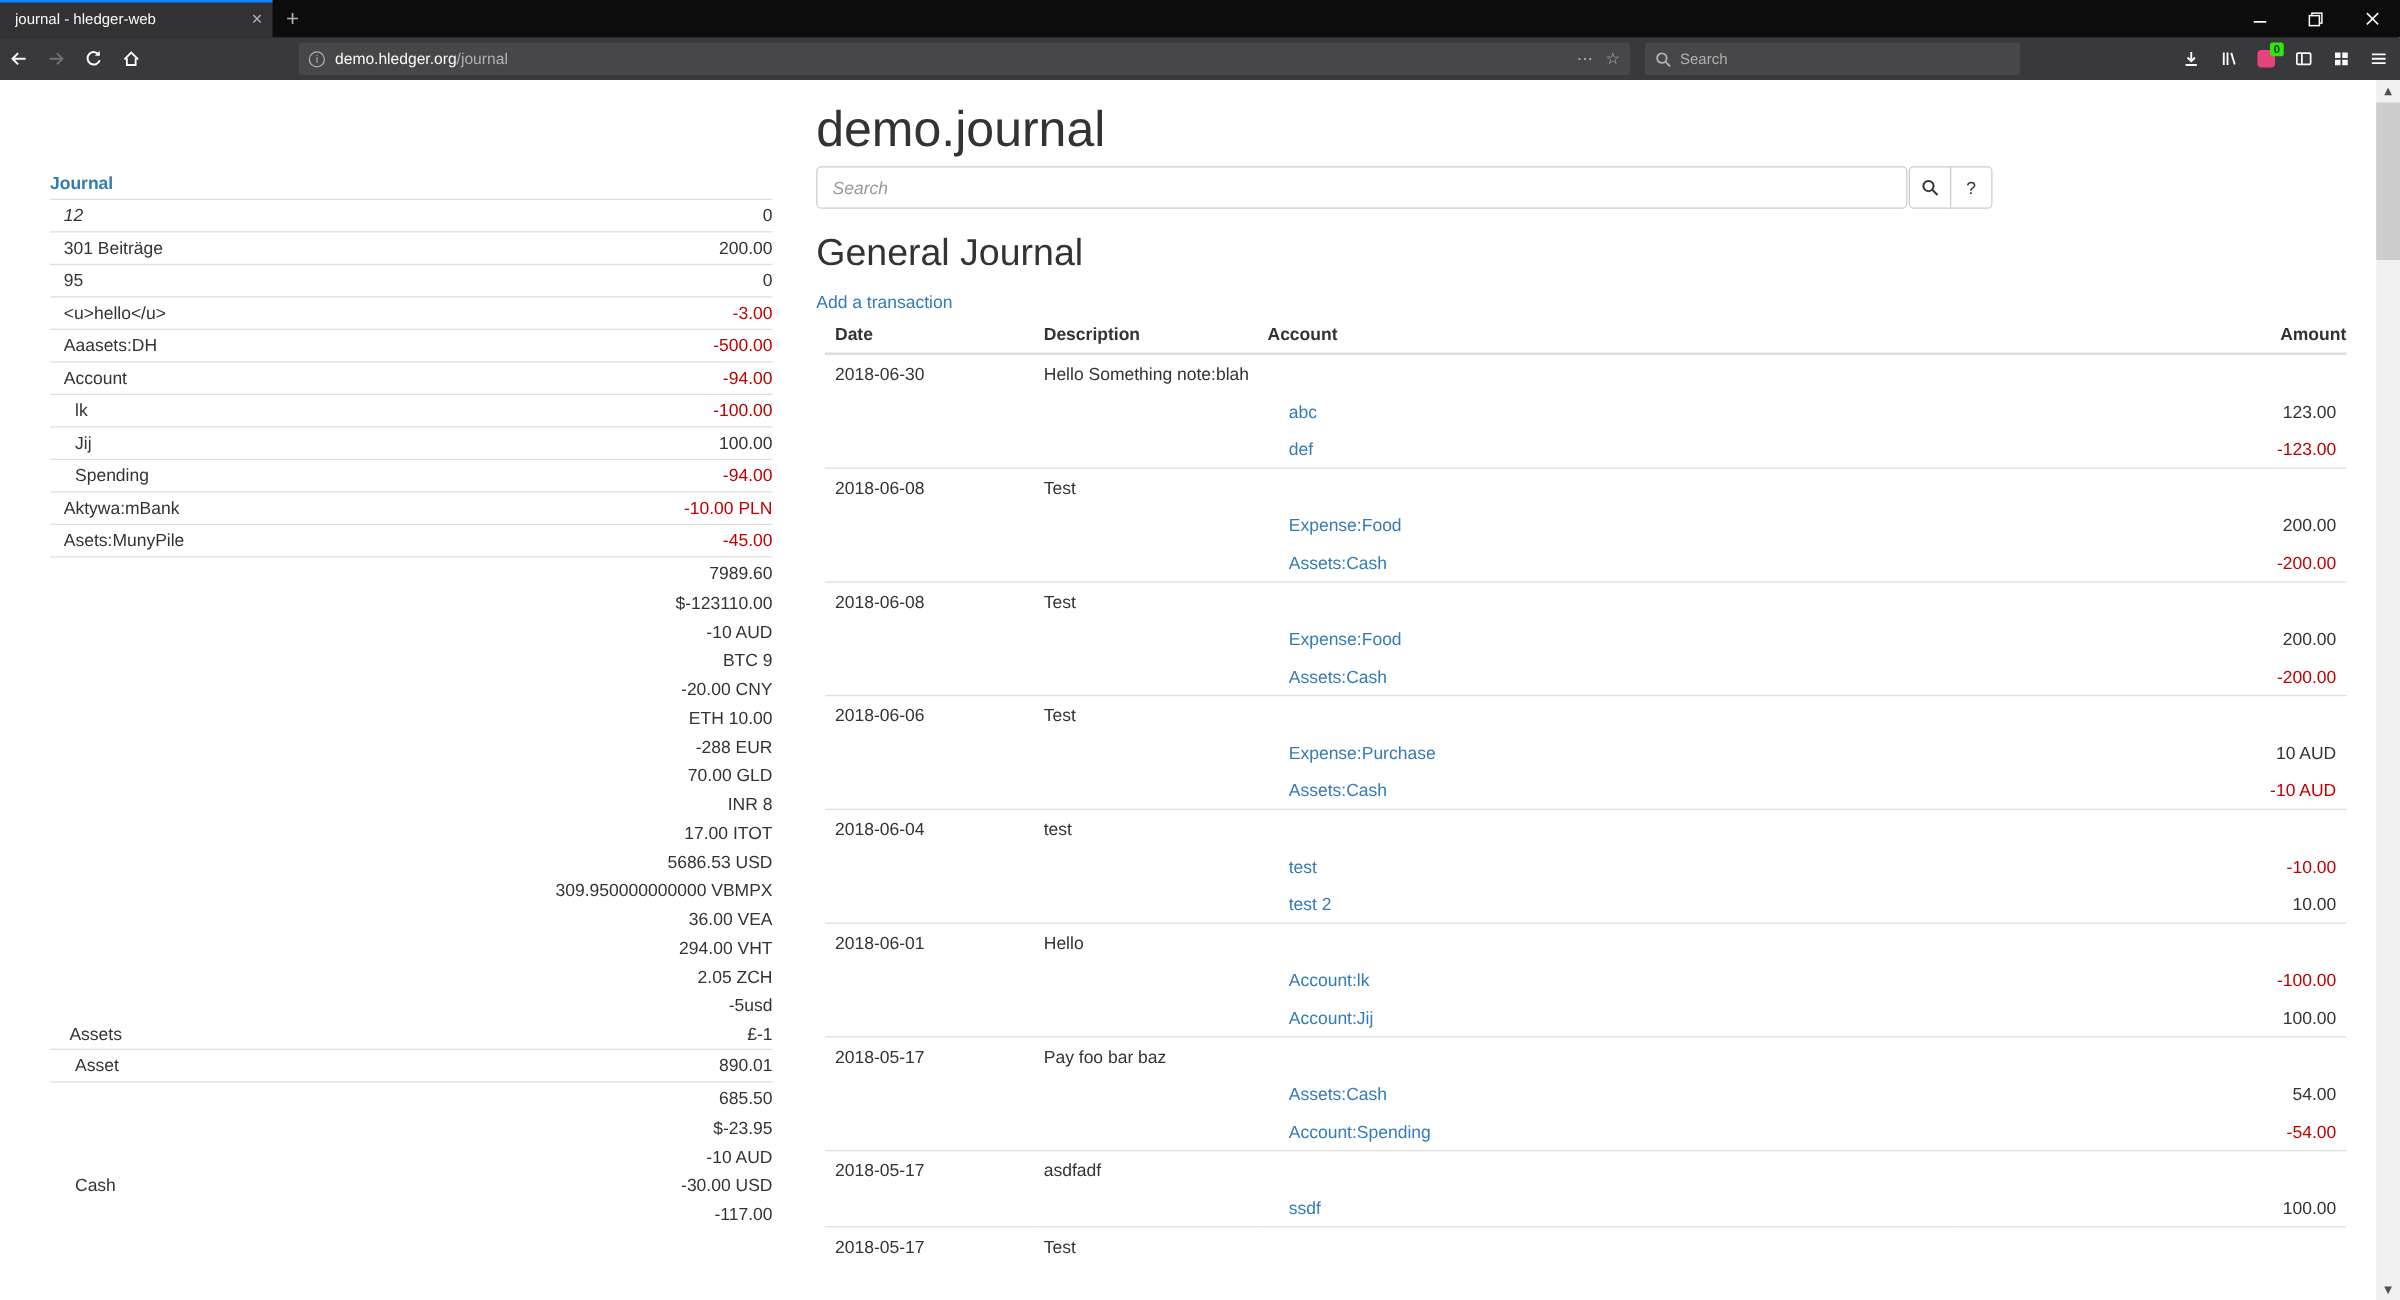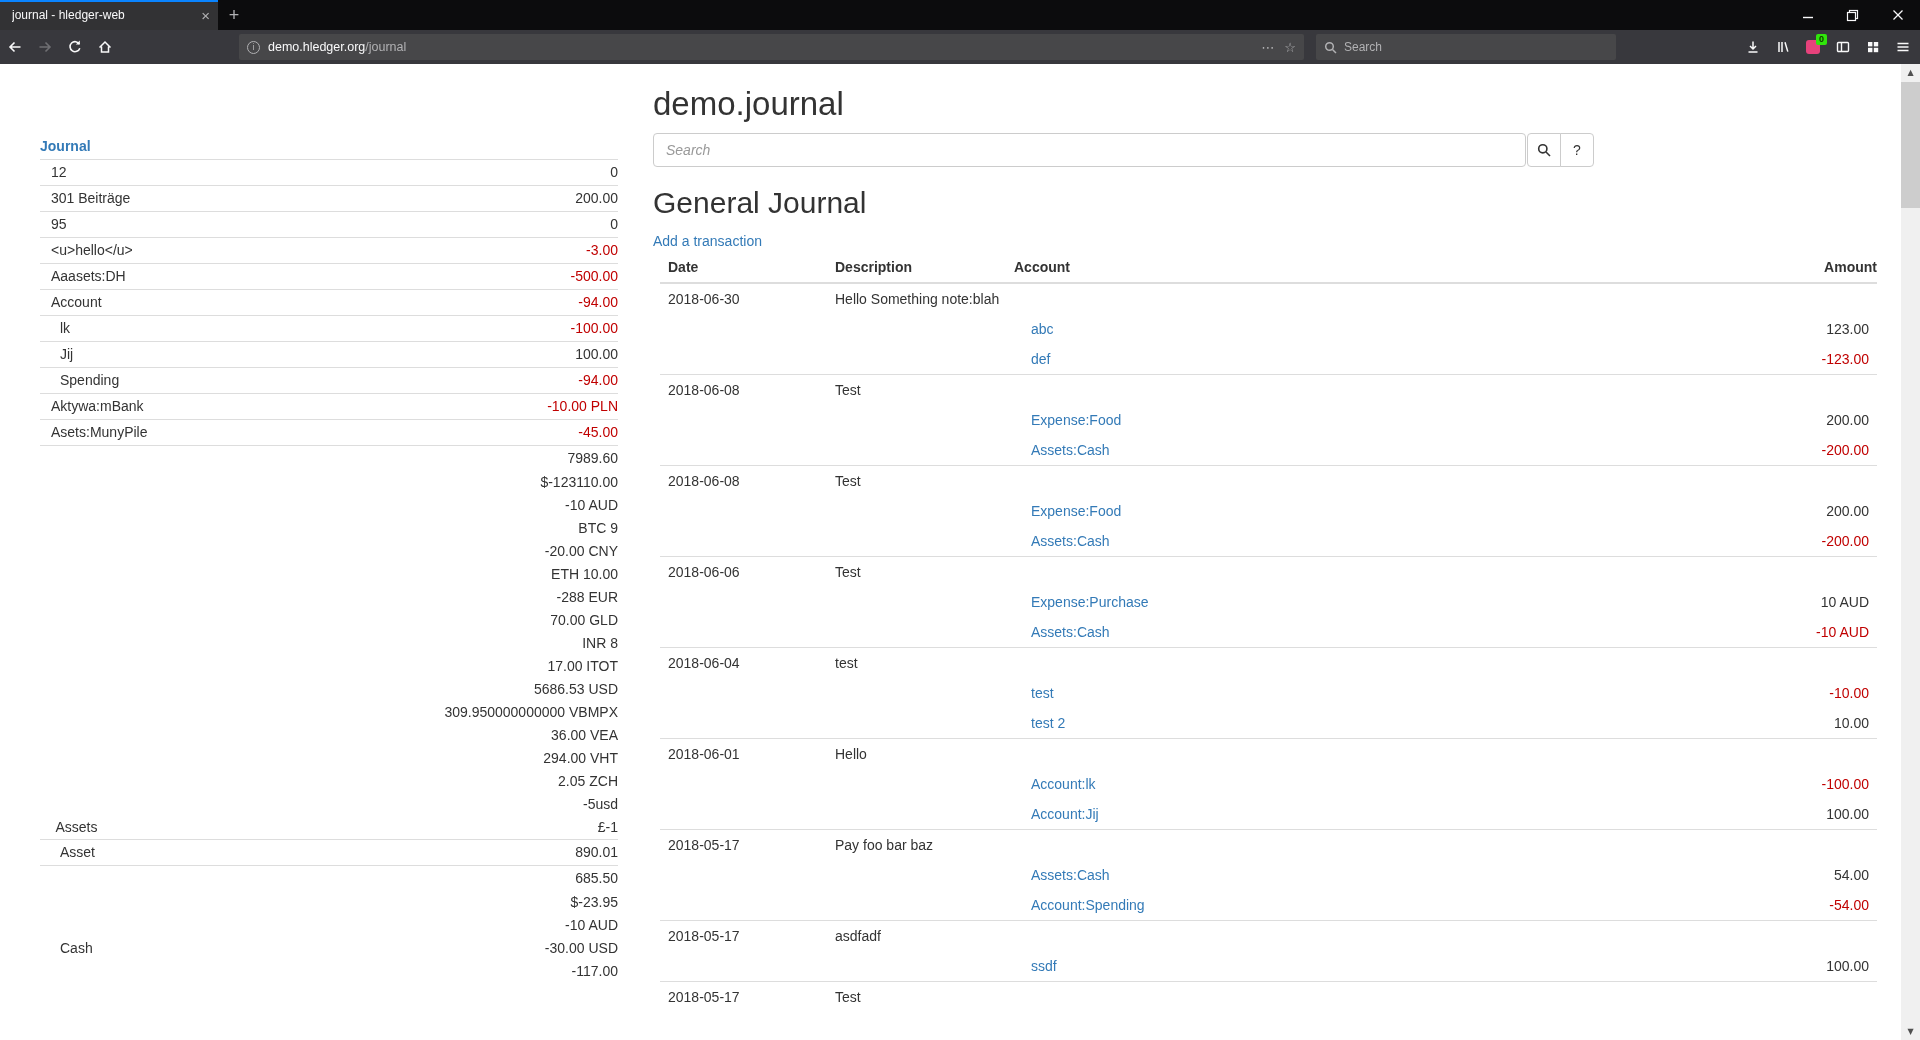--- a/index.html
+++ b/index.html
@@ -44,21 +44,21 @@
   .sidebar { position:absolute; left:0; top:0; width:618px; }
   .journal-head { margin:71px 0 2px 40px; line-height:22px; font-weight:bold; color:#337ab7; font-size:14px; display:inline-block; }
   .side-rows { margin-left:40px; width:578px; }
   .side-row { display:flex; justify-content:space-between; align-items:baseline; line-height:23px; }
   .side-row.bt { border-top:1px solid #ddd; padding:2px 0; line-height:21px; }
   .acct-name { color:#333; }
   .acct-amt { text-align:right; white-space:nowrap; }
   .neg { color:#c00000; }
 
   .main { position:absolute; left:653px; top:0; width:1224px; padding-top:21px; }
-  h1.page-title { font-size:33px; font-weight:400; line-height:38px; margin-bottom:10px; color:#333; }
+  h1.page-title { font-size:40px; font-weight:400; line-height:38px; margin-bottom:10px; color:#333; }
   .search-row { display:flex; align-items:stretch; }
   .search-input { width:873px; height:34px; border:1px solid #ccc; border-radius:4px; padding:6px 12px;
                   font-size:14px; font-family:"Liberation Sans",sans-serif; color:#555; outline:none; }
   .search-input::placeholder { color:#999; font-style:italic; }
   .btn { width:34px; height:34px; background:#fff; border:1px solid #ccc; display:flex; align-items:center;
          justify-content:center; font-size:14px; color:#333; }
   .btn-search { border-radius:4px 0 0 4px; margin-left:1px; }
   .btn-help { border-radius:0 4px 4px 0; margin-left:-1px; }
   h2.journal-heading { font-size:30px; font-weight:400; line-height:36px; margin-top:18px; margin-bottom:0; color:#333; }
   .add-link { display:inline-block; margin-top:10px; line-height:20px; color:#337ab7; font-size:14px; }
@@ -190,21 +190,21 @@
     </div>
   </div>
 </div>
 
 <div class="page">
 
   <div class="sidebar">
     <a class="journal-head">Journal</a>
     <div class="side-rows" id="sidebar-rows">
         <div class="side-row bt">
-          <a class="acct-name" style="padding-left: 11px;">12</a>
+          <a class="acct-name" style="padding-left: 11px; font-style: italic;">12</a>
           <span class="acct-amt">0</span>
         </div>
         <div class="side-row bt">
           <a class="acct-name" style="padding-left: 11px;">301 Beiträge</a>
           <span class="acct-amt">200.00</span>
         </div>
         <div class="side-row bt">
           <a class="acct-name" style="padding-left: 11px;">95</a>
           <span class="acct-amt">0</span>
         </div>

